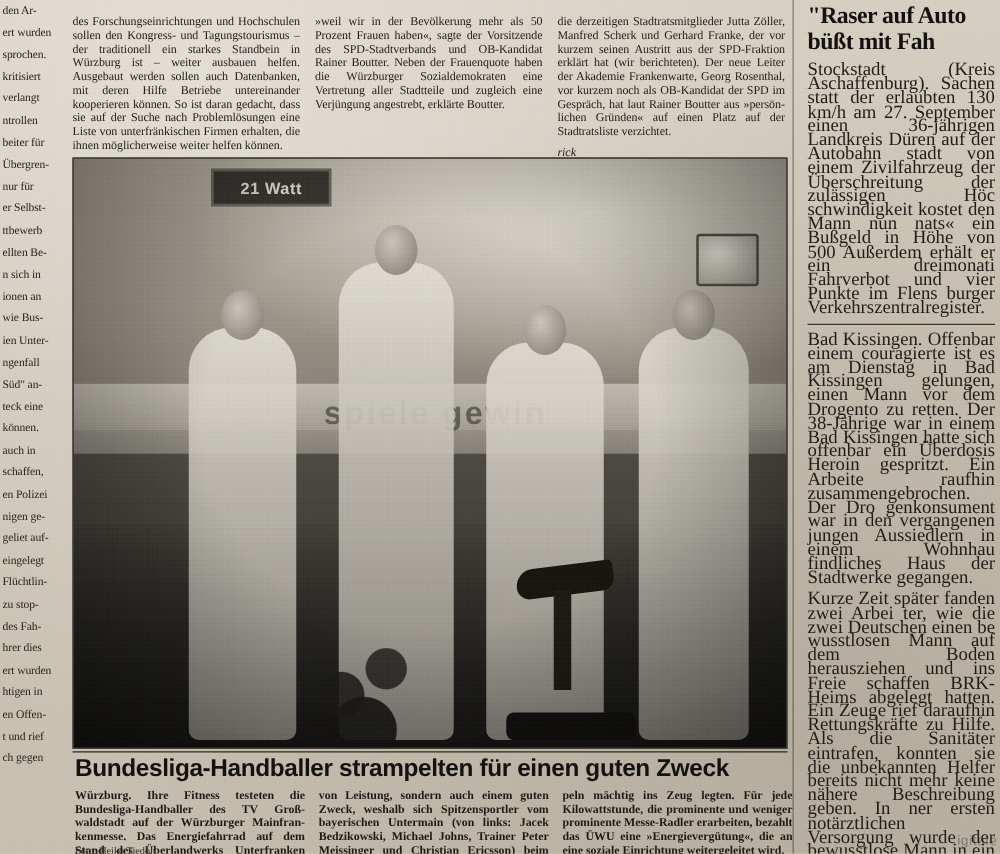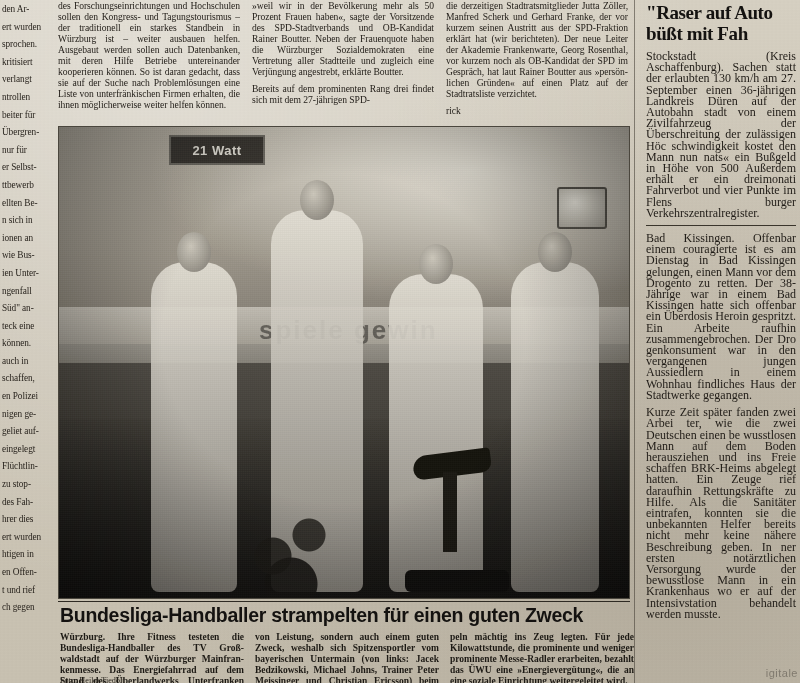--- a/index.html
+++ b/index.html
@@ -56,41 +56,42 @@
     color: #241f19;
     text-align: justify;
     padding-left: 2px;
     letter-spacing: -0.1px;
   }
 
   
   .top-cols {
     position: absolute;
     left: 58px;
-    top: 0;
+    top: 12px;
     width: 570px;
     height: 124px;
     display: flex;
     gap: 12px;
   }
   .top-cols .col {
     width: 182px;
     overflow: hidden;
   }
   .top-cols p {
     margin: 0 0 6px 0;
     font-size: 9.6px;
     line-height: 11px;
     color: #201c17;
     text-align: justify;
     hyphens: auto;
     letter-spacing: -0.05px;
   }
   .sig {
     text-align: right;
+    font-style: italic;
     font-size: 9.2px;
   }
 
   
   .col-right {
     position: absolute;
     left: 640px;
     top: 0;
     width: 160px;
     height: 683px;
@@ -111,21 +112,21 @@
     font-family: "Liberation Serif", serif;
     font-weight: bold;
     font-size: 16.5px;
     line-height: 19px;
     color: #141210;
     margin: 14px 0 8px 0;
     letter-spacing: -0.3px;
   }
   .col-right p {
     margin: 0 0 6px 0;
-    font-size: 12px;
+    font-size: 15px;
     line-height: 11.2px;
     color: #201c17;
     text-align: justify;
     hyphens: auto;
   }
   .rule-h {
     border: 0;
     border-top: 1px solid #3a352c;
     margin: 6px 0 7px 0;
   }
@@ -393,21 +394,20 @@
     <p>t und rief</p>
     <p>ch gegen</p>
   </div>
 
   <div class="top-cols">
     <div class="col">
       <p>des Forschungseinrichtungen und Hoch­schulen sollen den Kongress- und Ta­gungstourismus – der traditionell ein star­kes Standbein in Würzburg ist – weiter ausbauen helfen. Ausgebaut werden sollen auch Datenbanken, mit deren Hilfe Be­triebe untereinander kooperieren können. So ist daran gedacht, dass sie auf der Suche nach Problemlösungen eine Liste von un­terfränkischen Firmen erhalten, die ih­nen möglicherweise weiter helfen können.</p>
     </div>
     <div class="col">
       <p>»weil wir in der Bevölkerung mehr als 50 Prozent Frauen haben«, sagte der Vorsit­zende des SPD-Stadtverbands und OB-Kandidat Rainer Boutter. Neben der Frau­enquote haben die Würzburger Sozialde­mokraten eine Vertretung aller Stadtteile und zugleich eine Verjüngung angestrebt, erklärte Boutter.</p>
-      <p>Bereits auf dem prominenten Rang drei findet sich mit dem 27-jährigen SPD-</p>
     </div>
     <div class="col">
       <p>die derzeitigen Stadtratsmitglieder Jutta Zöller, Manfred Scherk und Gerhard Fran­ke, der vor kurzem seinen Austritt aus der SPD-Fraktion erklärt hat (wir berichte­ten). Der neue Leiter der Akademie Fran­kenwarte, Georg Rosenthal, vor kurzem noch als OB-Kandidat der SPD im Ge­spräch, hat laut Rainer Boutter aus »persön­lichen Gründen« auf einen Platz auf der Stadtratsliste verzichtet.</p>
       <p class="sig">rick</p>
     </div>
   </div>
 
   <div class="col-right">
     <div class="hl">"Raser auf Auto
 büßt mit Fah</div>

